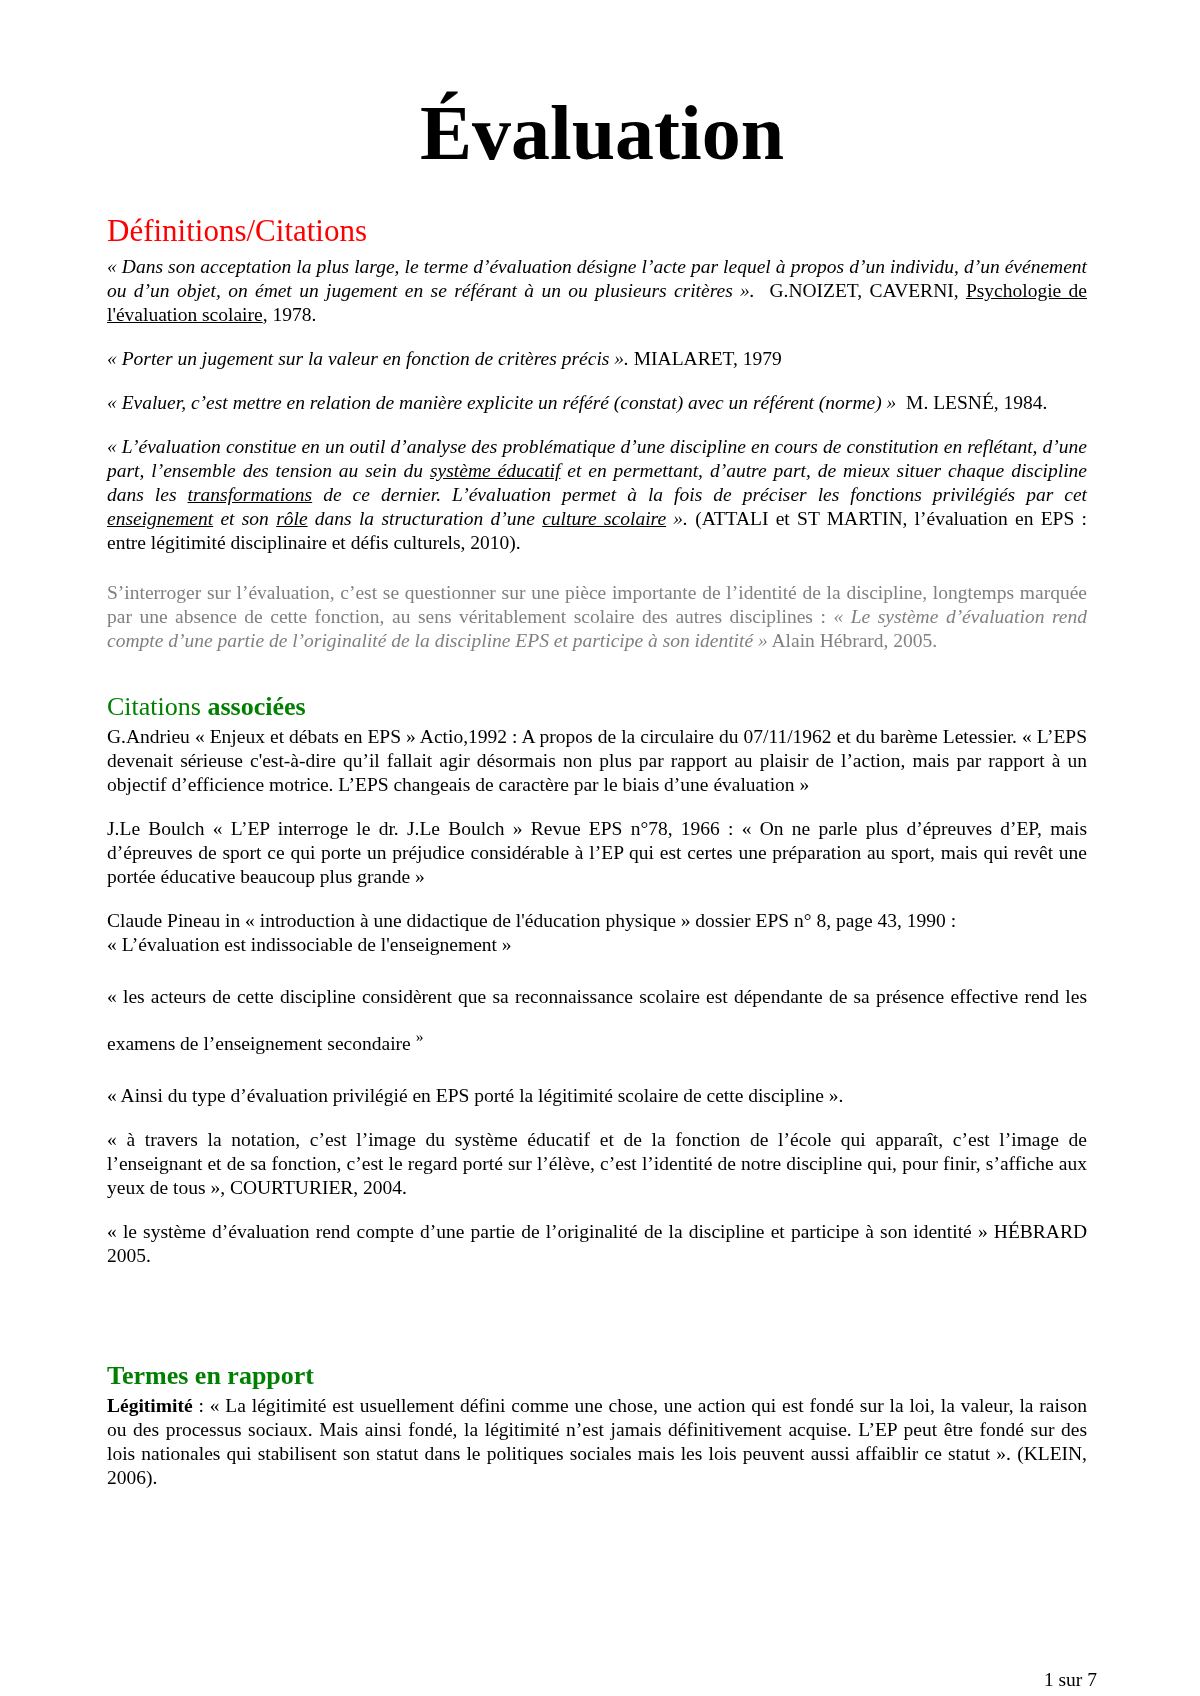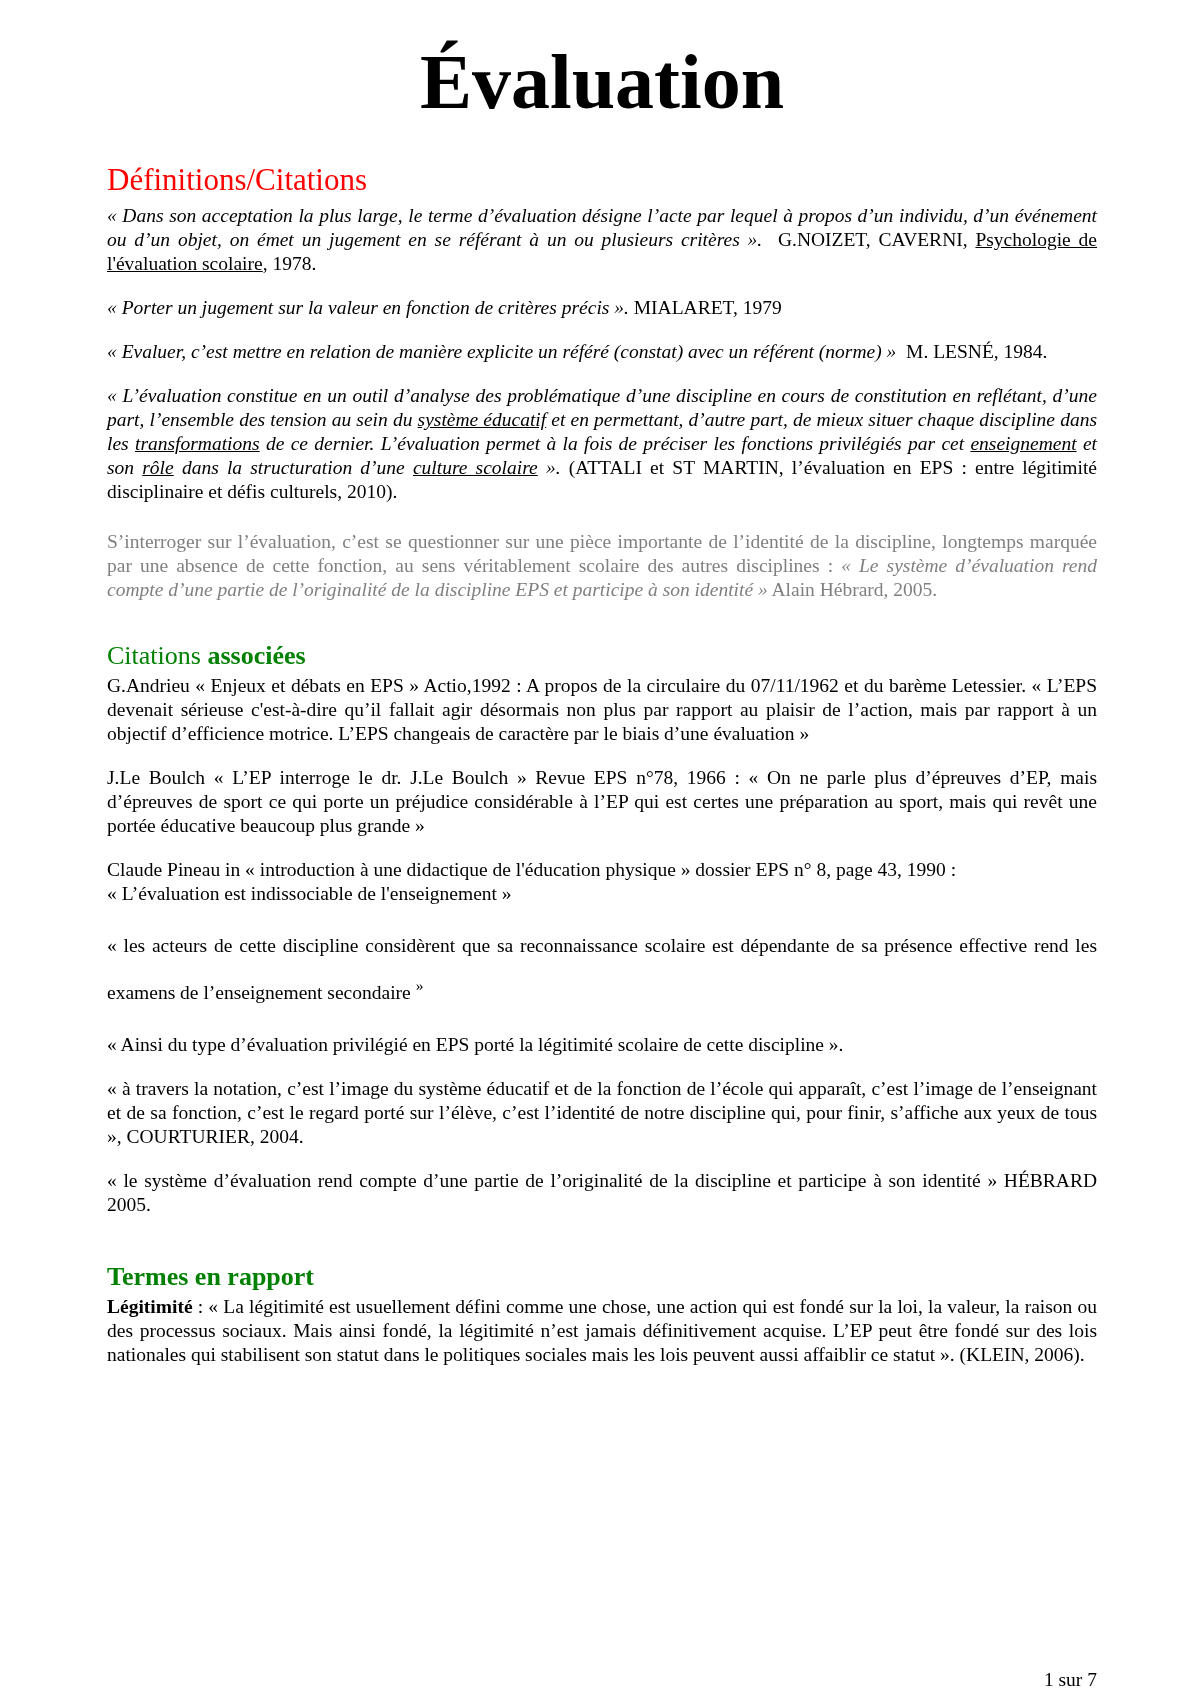--- a/index.html
+++ b/index.html
@@ -2,21 +2,21 @@
 <html lang="fr" style="--red: #ff0000; --green: #008000; --gray: #808080;"><head>
 <meta charset="utf-8">
 <style>
   html, body { margin: 0; padding: 0; background: #ffffff; }
   .doc {
     position: relative;
     width: 1200px;
     height: 1696px;
     box-sizing: border-box;
     background: #ffffff;
-    padding: 37px 103px 0 107px;
+    padding: 88px 103px 0 107px;
     font-family: "Liberation Serif", "DejaVu Serif", serif;
     color: #000000;
     overflow: hidden;
   }
   .title {
     margin: 0 0 34px 0;
     text-align: center;
     font-size: 78px;
     font-weight: bold;
     line-height: 1.15;
@@ -30,23 +30,23 @@
   }
   .h-green {
     margin: 0 0 3px 0;
     color: var(--green, #008000);
     font-size: 26px;
     font-weight: bold;
     line-height: 1.2;
   }
   .h-green .normal-part { font-weight: normal; }
   .h-citations { margin-top: 38px; }
-  .h-termes { margin-top: 44px; }
+  .h-termes { margin-top: 92px; }
   p {
-    margin: 0 0 20px 0;
+    margin: 0 10px 20px 0;
     font-size: 19.5px;
     line-height: 24px;
     text-align: justify;
   }
   p.attali { margin-bottom: 26px; }
   p.gray { color: var(--gray, #808080); margin-bottom: 0; }
   p.spaced { line-height: 40px; }
   .it { font-style: italic; }
   .ul { text-decoration: underline; }
   .b  { font-weight: bold; }

